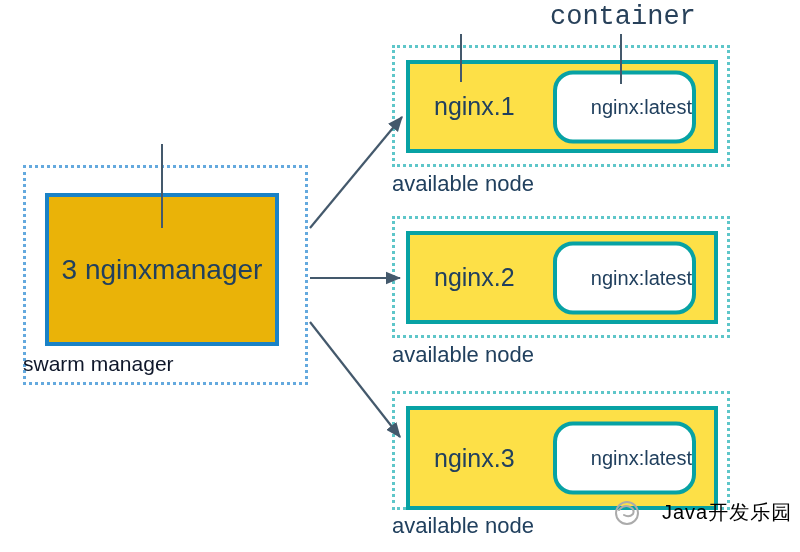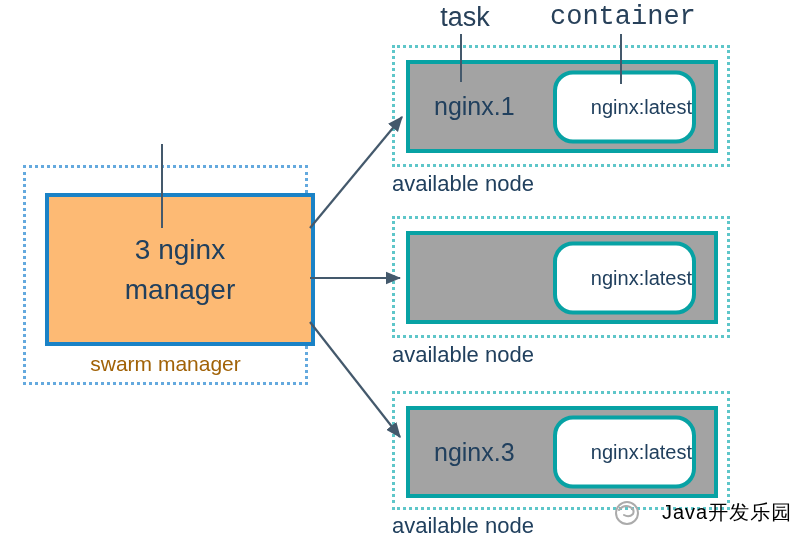--- a/index.html
+++ b/index.html
@@ -23,62 +23,61 @@
   .swarm-dotted {
     position: absolute;
     left: 23px; top: 165px;
     width: 285px; height: 220px;
     border: 3px dotted #64a9de;
     box-sizing: border-box;
   }
   .service-box {
     position: absolute;
     left: 45px; top: 193px;
-    width: 270px; height: 153px;
-    background: #fdba74;
+    width: 234px; height: 153px;
+    background: #eab308;
     border: 4px solid #1a82c6;
     box-sizing: border-box;
     display: flex;
-    flex-direction: column;
+    flex-direction: row;
     align-items: center;
     justify-content: center;
     font-size: 28px;
     line-height: 40px;
     color: #21405e;
   }
   .swarm-caption {
     position: absolute;
     left: 23px; top: 352px;
     width: 285px;
-    text-align: center;
     font-size: 21px;
-    color: #a16207;
+    color: #0f172a;
   }
   
   .node-dotted {
     position: absolute;
     left: 392px;
     width: 338px; height: 122px;
     border: 3px dotted #5ec6c9;
     box-sizing: border-box;
   }
   .node-1 { top: 45px; }
   .node-2 { top: 216px; }
   .node-3 { top: 391px; height: 119px; }
   .node-inner {
     position: absolute;
     left: 11px; top: 12px;
     width: 312px; height: 93px;
-    background: #a3a3a3;
+    background: #fde047;
     border: 4px solid #07a2a4;
     box-sizing: border-box;
     display: flex;
     align-items: center;
   }
-  .node-3 .node-inner { height: 92px; }
+  .node-3 .node-inner { height: 104px; }
   .task-text {
     margin-left: 24px;
     font-size: 25px;
     color: #21405e;
     white-space: nowrap;
   }
   .container-pill {
     position: absolute;
     right: 18px; top: 50%;
     transform: translateY(-50%);
@@ -126,21 +125,20 @@
     letter-spacing: 1px;
     white-space: nowrap;
     margin-left: 20px;
   }
 </style>
 </head>
 <body>
 
 <div class="canvas">
 
-  <div class="lbl" style="left:420px; top:2px; width:90px;">task</div>
   <div class="lbl" style="left:550px; top:2px; width:145px;font-family:Liberation Mono, monospace;">container</div>
 
   <div class="swarm-dotted"></div>
   <div class="service-box">
     <div>3 nginx</div>
     <div>manager</div>
   </div>
   <div class="swarm-caption">swarm manager</div>
 
   <div class="node-dotted node-1">
@@ -148,20 +146,21 @@
       <div class="task-text">nginx.1</div>
       <div class="container-pill">
         <span>nginx:latest</span>
       </div>
     </div>
   </div>
   <div class="node-caption cap-1">available node</div>
 
   <div class="node-dotted node-2">
     <div class="node-inner">
+      <div class="task-text">nginx.2</div>
       <div class="container-pill">
         <span>nginx:latest</span>
       </div>
     </div>
   </div>
   <div class="node-caption cap-2">available node</div>
 
   <div class="node-dotted node-3">
     <div class="node-inner">
       <div class="task-text">nginx.3</div>

